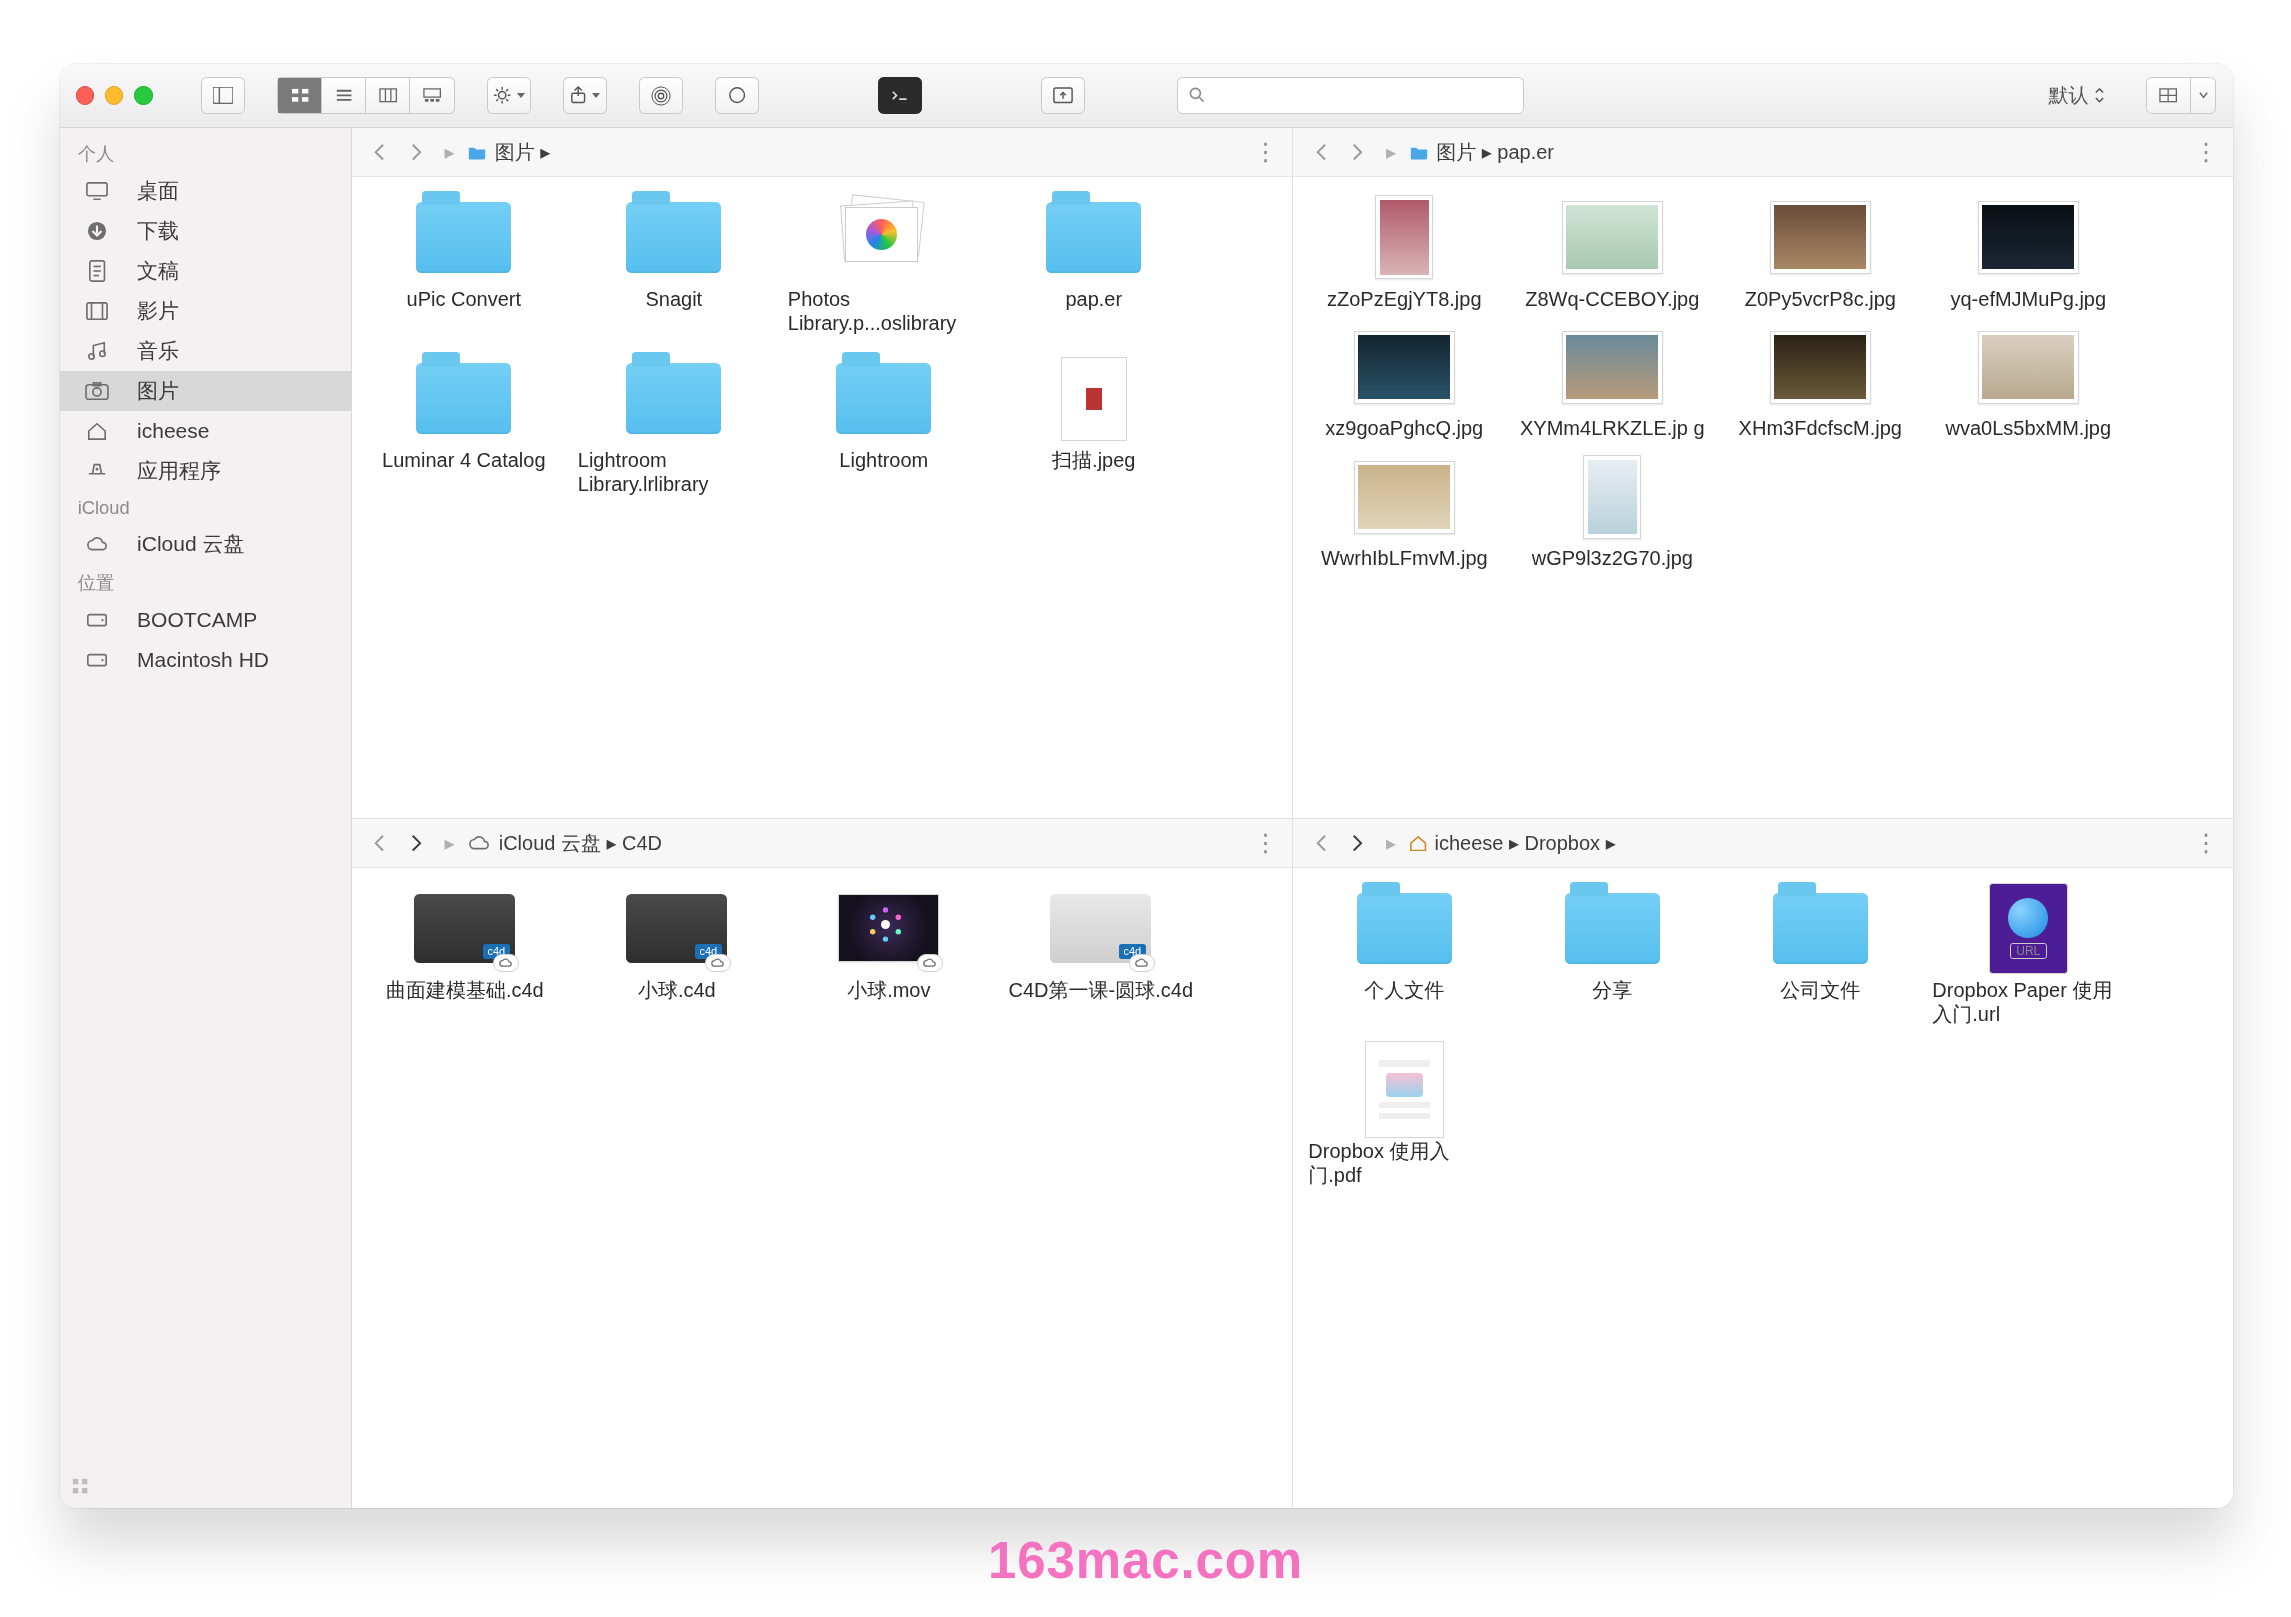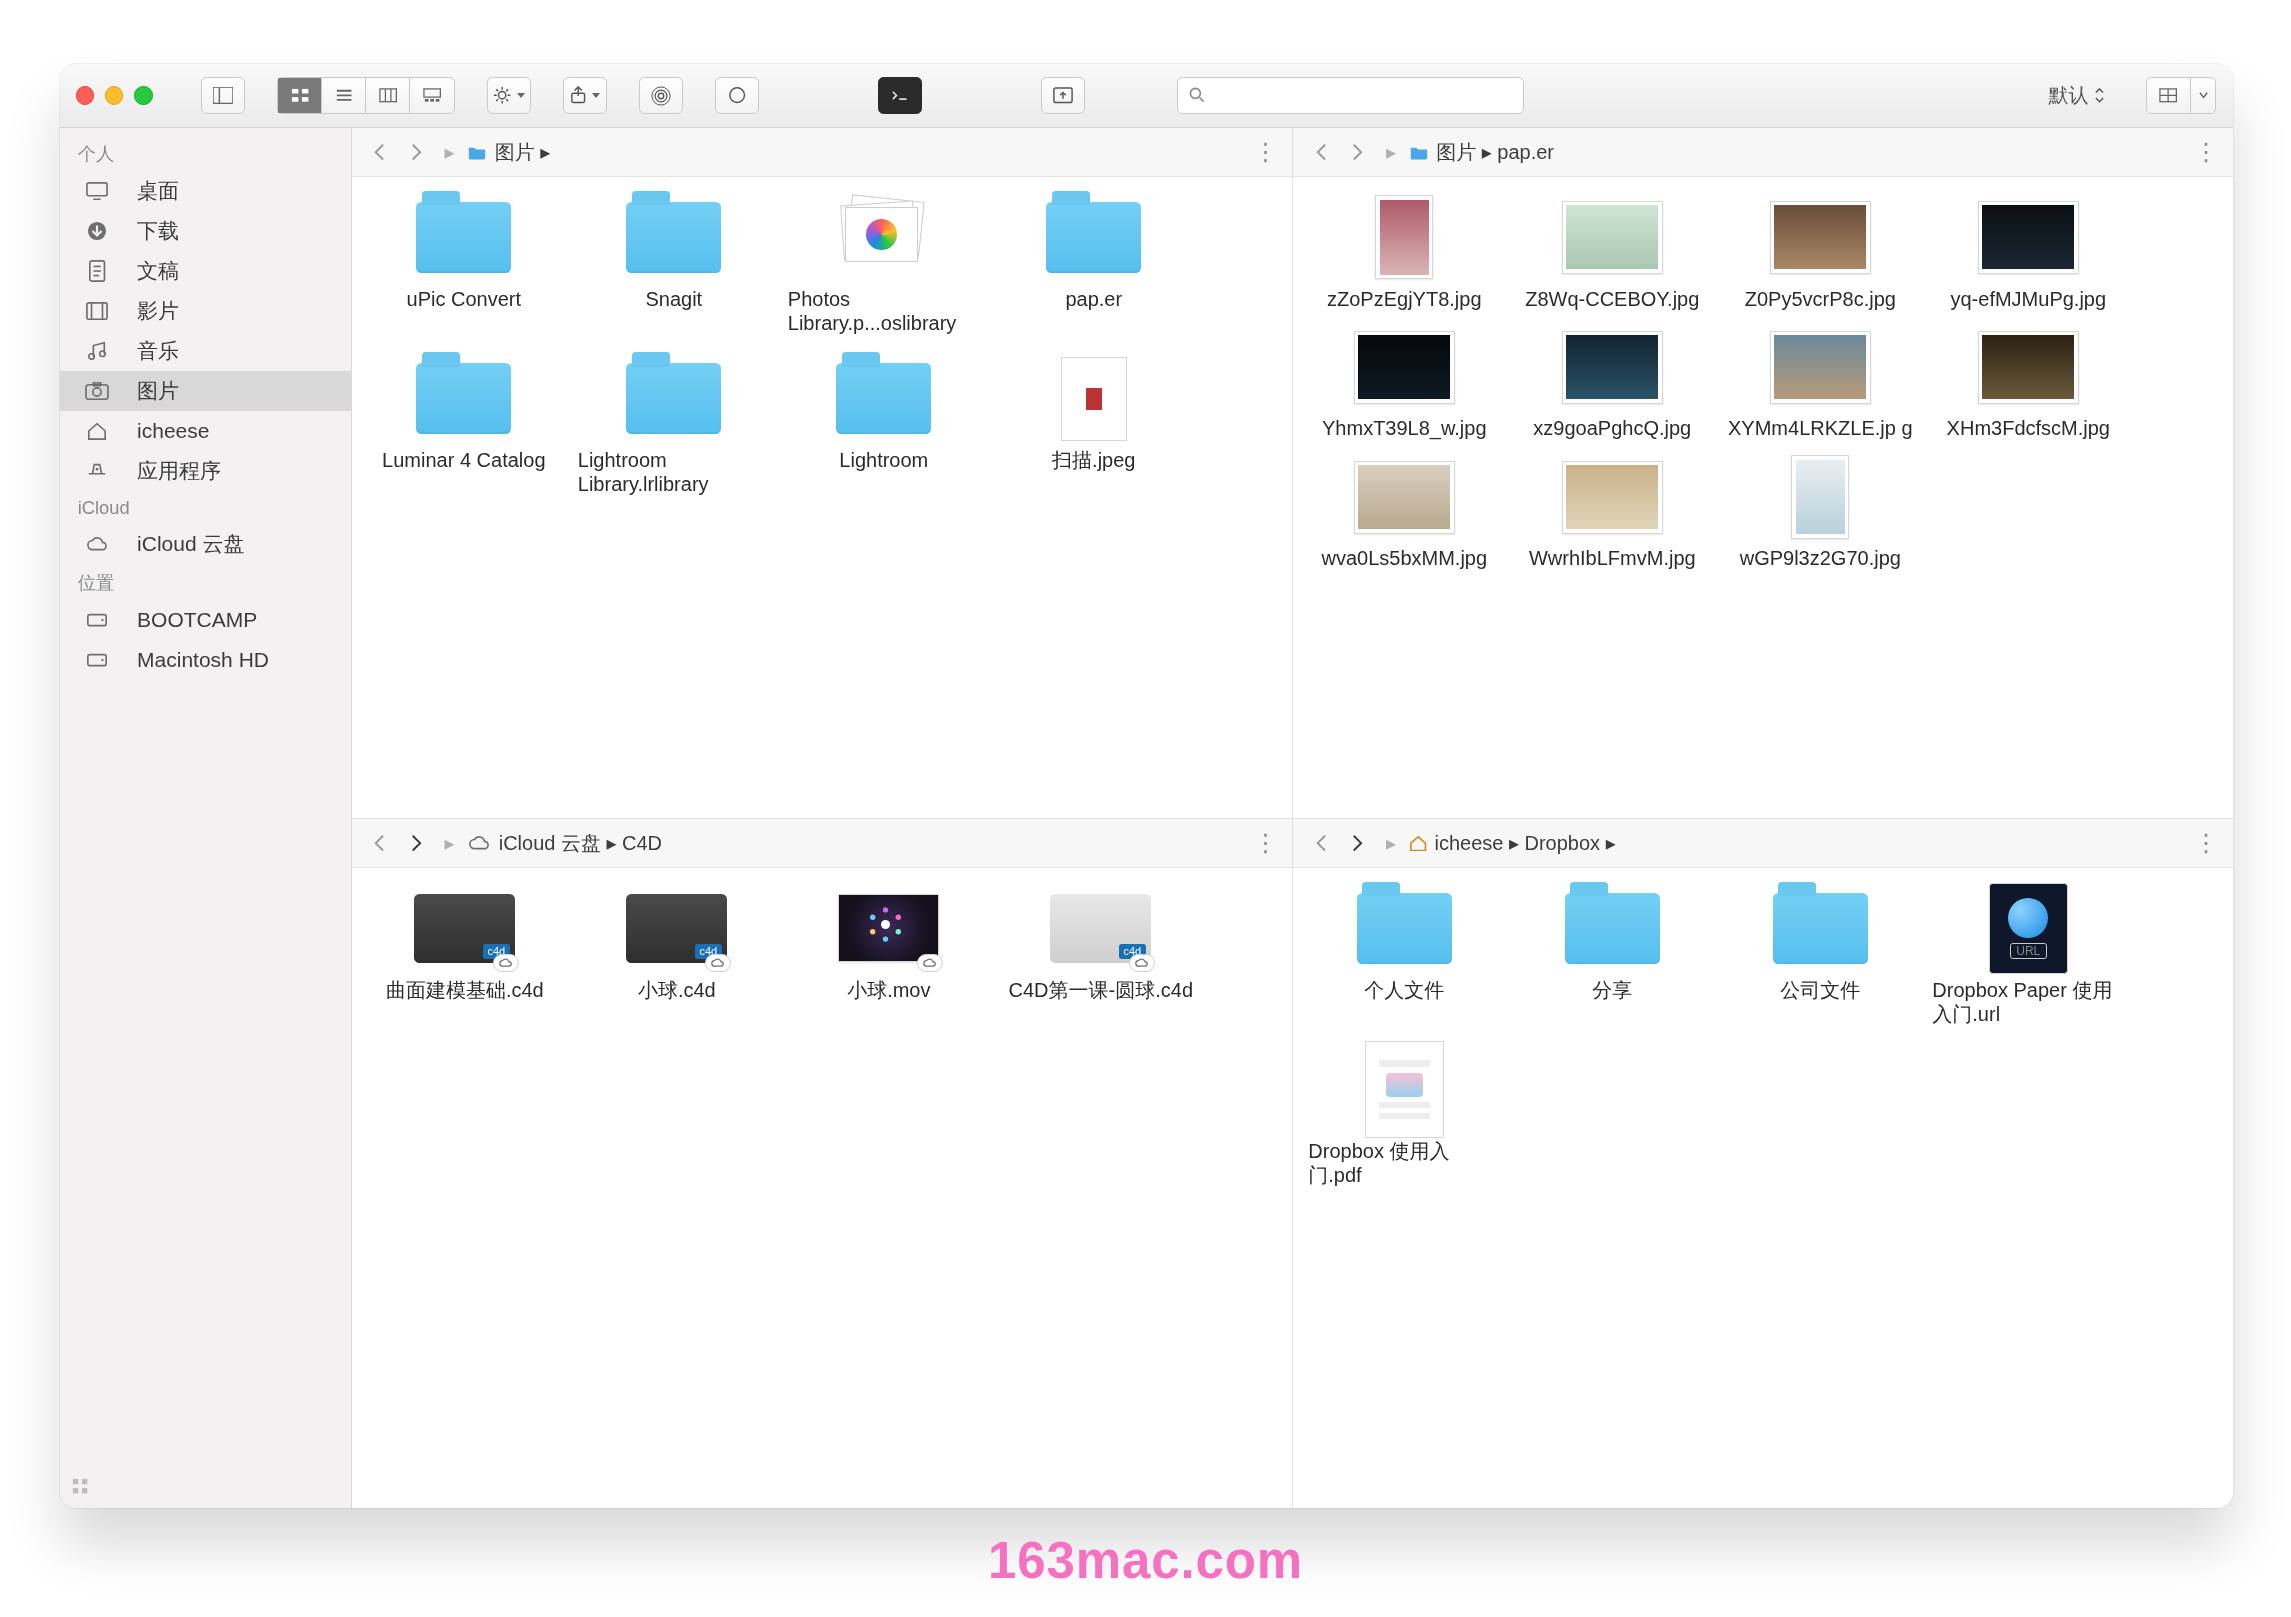--- a/index.html
+++ b/index.html
@@ -70,21 +70,21 @@
 .lbl{ font-size:20px; color:#2b2b2b; text-align:left; line-height:1.2; max-width: 192px; word-break:break-word;}
 .thumb{ width:101px; height:84px; display:flex;align-items:center;justify-content:center; position:relative;}
 .folder{ width:95px; height:71px; border-radius:5.5px; background:linear-gradient(#74cff4,#56bfef); position:relative; box-shadow:inset 0 -1.8px 0 rgba(0,0,0,.05);}
 .folder::before{content:"";position:absolute;top:-11px;left:5.5px;width:38px;height:14.6px;border-radius:3.7px 3.7px 0 0;background:#6ac7ef;}
 .imgframe{ width:101px; height:73px; background:#fff; border:0.9px solid #d6d6d6; padding:3.7px; box-shadow:0 0.9px 1.8px rgba(0,0,0,.1);}
 .imgframe > div{width:100%;height:100%;}
 .docframe{ width:66px; height:84px; background:#fff; border:0.9px solid #d6d6d6; display:flex;align-items:center;justify-content:center;}
 .cloudbadge{position:absolute;right:-3.7px;bottom:-1.8px;width:25.6px;height:18.3px;border-radius:9.1px;background:#fff;border:0.9px solid #cfcfcf;display:flex;align-items:center;justify-content:center;font-size:12px;color:#6e6e6e;}
 .c4dfile{width:101px;height:69px;border-radius:5.5px;background:linear-gradient(#4a4a4a,#2e2e2e);position:relative;}
 .c4dfile::after{content:"c4d";position:absolute;right:5.5px;bottom:3.7px;background:#1b6fb5;color:#fff;font-size:11px;padding:1.8px 4.6px;border-radius:2.7px;}
-.urlfile{width:79px;height:91px;background:#0f172a;border:0.9px solid #d6d6d6;border-radius:3.7px;display:flex;flex-direction:column;align-items:center;justify-content:center;gap:5.5px;}
+.urlfile{width:79px;height:91px;background:#4c1d95;border:0.9px solid #d6d6d6;border-radius:3.7px;display:flex;flex-direction:column;align-items:center;justify-content:center;gap:5.5px;}
 .urlfile .ball{width:40px;height:40px;border-radius:50%;background:radial-gradient(circle at 30% 30%,#8cd3ff,#1a8ae2);}
 .urlfile .tag{font-size:12px;color:#888;border:0.9px solid #ccc;border-radius:2.7px;padding:0 5.5px;}
 .watermark{position:fixed;left:50%;bottom:27.4px;transform:translateX(-50%);font-size:51px;font-weight:800;color:#f472c0;letter-spacing:0.9px;}
 svg{display:block;}
 </style>
 </head>
 <body>
 
 <div class="root-bg">
  <div class="window">
@@ -476,28 +476,20 @@
                   <div class="thumb">
                     <div class="imgframe">
                       <div style="background: linear-gradient(rgb(10, 15, 20), rgb(27, 39, 51));"></div>
                     </div>
                   </div>
                   <div class="lbl">yq-efMJMuPg.jpg</div>
                 </div>
                 <div class="item">
                   <div class="thumb">
                     <div class="imgframe">
-                      <div style="background: linear-gradient(rgb(5, 8, 12), rgb(13, 26, 36));"></div>
-                    </div>
-                  </div>
-                  <div class="lbl">YhmxT39L8_w.jpg</div>
-                </div>
-                <div class="item">
-                  <div class="thumb">
-                    <div class="imgframe">
                       <div style="background: linear-gradient(rgb(19, 36, 49), rgb(42, 83, 104));"></div>
                     </div>
                   </div>
                   <div class="lbl">xz9goaPghcQ.jpg</div>
                 </div>
                 <div class="item">
                   <div class="thumb">
                     <div class="imgframe">
                       <div style="background: linear-gradient(rgb(106, 138, 154), rgb(183, 154, 122));"></div>
                     </div>

